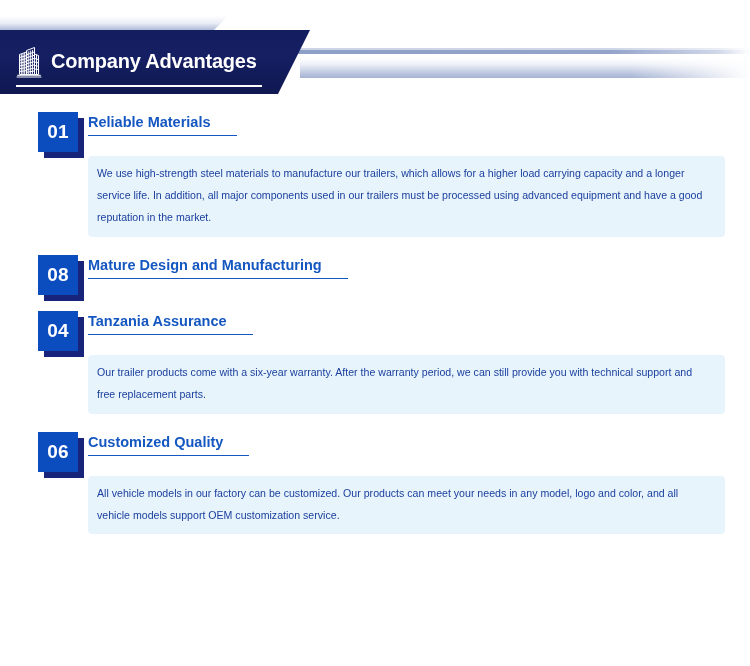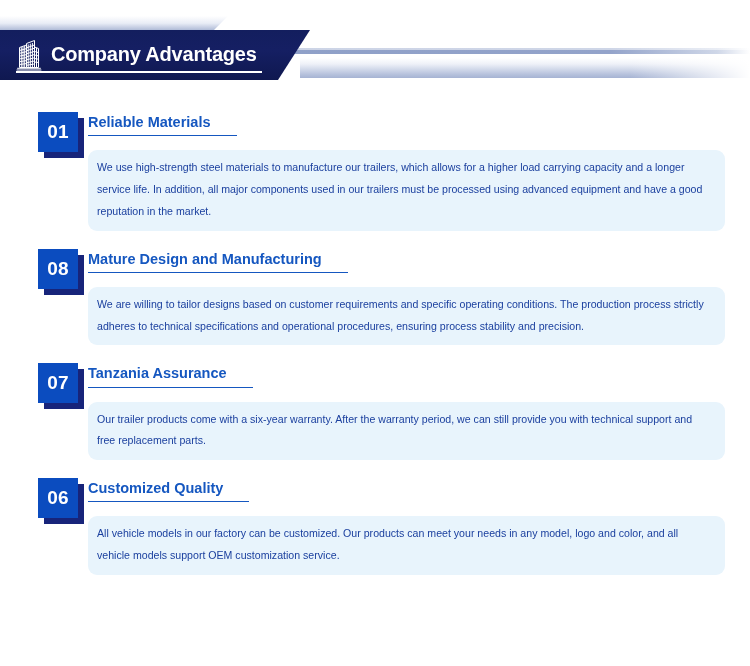--- a/index.html
+++ b/index.html
@@ -68,21 +68,21 @@
     width: 120px; height: 100%;
     background: linear-gradient(to right, rgba(255,255,255,0) 0%, #ffffff 100%);
   }
 
   
   .banner {
     position: absolute;
     left: 0;
     top: 30px;
     width: 310px;
-    height: 50px;
+    height: 64px;
     background: linear-gradient(to bottom, #131e5e 0%, #151f63 40%, #0f1850 100%);
     clip-path: polygon(0 0, 310px 0, 278px 100%, 0 100%);
     display: flex;
     align-items: center;
   }
   .banner-inner {
     display: flex;
     align-items: center;
     padding-left: 16px;
     position: relative;
@@ -162,27 +162,27 @@
 
   .item-title {
     color: #1557c0;
     font-size: 14.5px;
     font-weight: bold;
     line-height: 1.2;
     display: inline-block;
     border-bottom: 1.6px solid #1557c0;
     padding-right: 26px;
     padding-bottom: 4px;
-    margin-bottom: 8px;
+    margin-bottom: 14px;
     white-space: nowrap;
   }
 
   .item-text {
     background: #e8f4fc;
-    border-radius: 9px;
+    border-radius: 4px;
     color: #1a3f9e;
     font-size: 10.6px;
     line-height: 2.05;
     padding: 7px 14px 8px 9px;
     margin-top: 6px;
     max-width: 637px;
     box-sizing: border-box;
   }
 </style>
 </head>
@@ -229,32 +229,35 @@
     </div>
   </div>
 
   <div class="item">
     <div class="badge-wrap">
       <div class="badge-shadow"></div>
       <div class="badge">08</div>
     </div>
     <div class="item-body">
       <div class="item-title">Mature Design and Manufacturing</div>
-      <div class="item-text">We are willing to tailor designs based on customer requirements and specific operating conditions. The production process strictly adheres to technical specifications and operational procedures, ensuring process stability and precision.</div>
     </div>
   </div>
 
   <div class="item">
     <div class="badge-wrap">
       <div class="badge-shadow"></div>
       <div class="badge">07</div>
     </div>
   </div>
 
   <div class="item">
+    <div class="badge-wrap">
+      <div class="badge-shadow"></div>
+      <div class="badge">04</div>
+    </div>
     <div class="item-body">
       <div class="item-title">Tanzania Assurance</div>
       <div class="item-text">Our trailer products come with a six-year warranty. After the warranty period, we can still provide you with technical support and free replacement parts.</div>
     </div>
   </div>
 
   <div class="item">
     <div class="badge-wrap">
       <div class="badge-shadow"></div>
       <div class="badge">06</div>

